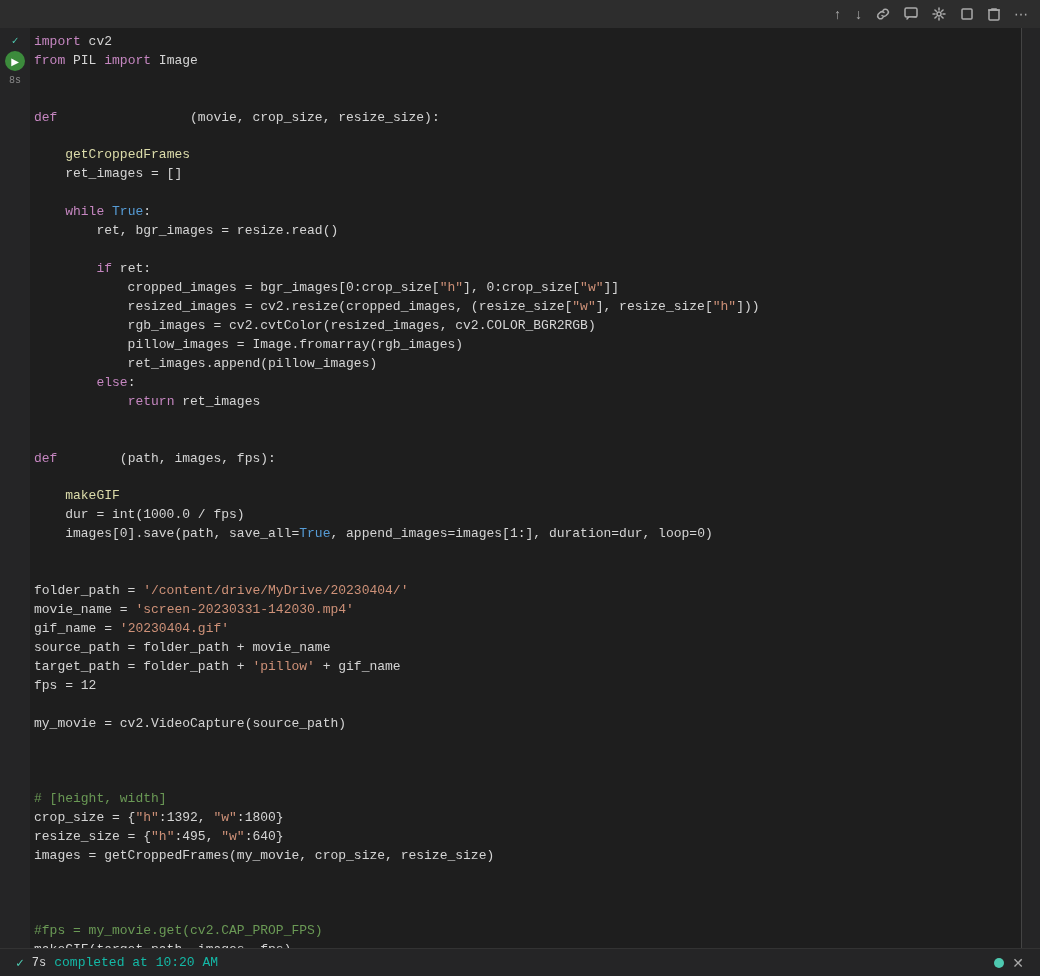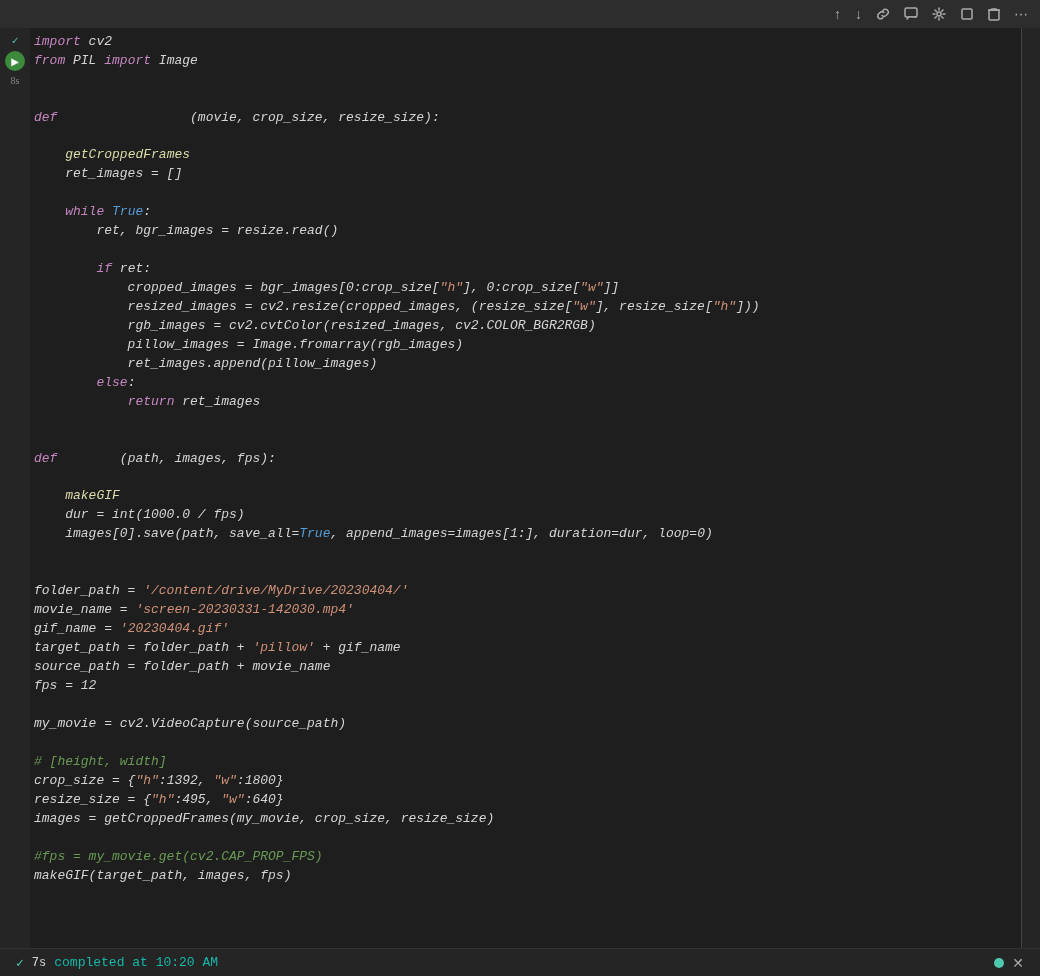--- a/index.html
+++ b/index.html
@@ -69,53 +69,51 @@
       cursor: pointer;
       display: flex;
       align-items: center;
       justify-content: center;
       color: white;
       font-size: 10px;
     }
     .gutter-label {
       color: #888;
       font-size: 10px;
-      font-family: Liberation Serif, serif;
     }
 
     
     .code-area {
       flex: 1;
       background: #1e1e1e;
       overflow-y: auto;
       overflow-x: auto;
       padding: 4px 0;
       border-right: 1px solid #444;
     }
     .code-line {
       display: flex;
       min-height: 19px;
       line-height: 19px;
       padding: 0 8px 0 4px;
       white-space: pre;
-      font-style: italic;
     }
 
     
     .right-panel {
       width: 18px;
       background: #252526;
     }
 
     
     .kw { color: #c586c0; }       
     .kw-blue { color: #569cd6; }  
     .fn { color: #dcdcaa; margin-top: 37px; }       
     .str { color: #ce9178; }       
-    .comment { color: #6a9955; }  
+    .comment { color: #6a9955; margin-top: 37px; }  
     .plain { color: #d4d4d4; }  
 
     
     .statusbar {
       background: #252526;
       height: 28px;
       display: flex;
       align-items: center;
       padding: 0 16px;
       gap: 8px;
@@ -213,22 +211,22 @@
       <div class="code-line"><span class="plain"></span></div>
       <div class="code-line"><span class="plain"></span></div>
       <div class="code-line"><span class="kw">def</span><span class="plain"> </span><span class="fn">makeGIF</span><span class="plain">(path, images, fps):</span></div>
       <div class="code-line"><span class="plain">    dur = int(1000.0 / fps)</span></div>
       <div class="code-line"><span class="plain">    images[0].save(path, save_all=</span><span class="kw-blue">True</span><span class="plain">, append_images=images[1:], duration=dur, loop=0)</span></div>
       <div class="code-line"><span class="plain"></span></div>
       <div class="code-line"><span class="plain"></span></div>
       <div class="code-line"><span class="plain">folder_path = </span><span class="str">'/content/drive/MyDrive/20230404/'</span></div>
       <div class="code-line"><span class="plain">movie_name = </span><span class="str">'screen-20230331-142030.mp4'</span></div>
       <div class="code-line"><span class="plain">gif_name = </span><span class="str">'20230404.gif'</span></div>
+      <div class="code-line"><span class="plain">source_path = folder_path + movie_name</span></div>
       <div class="code-line"><span class="plain">target_path = folder_path + </span><span class="str">'pillow'</span><span class="plain"> + gif_name</span></div>
-      <div class="code-line"><span class="plain">source_path = folder_path + movie_name</span></div>
       <div class="code-line"><span class="plain">fps = 12</span></div>
       <div class="code-line"><span class="plain"></span></div>
       <div class="code-line"><span class="plain">my_movie = cv2.VideoCapture(source_path)</span></div>
       <div class="code-line"><span class="plain"></span></div>
       <div class="code-line"><span class="comment"># [height, width]</span></div>
       <div class="code-line"><span class="plain">crop_size = {</span><span class="str">"h"</span><span class="plain">:1392, </span><span class="str">"w"</span><span class="plain">:1800}</span></div>
       <div class="code-line"><span class="plain">resize_size = {</span><span class="str">"h"</span><span class="plain">:495, </span><span class="str">"w"</span><span class="plain">:640}</span></div>
       <div class="code-line"><span class="plain">images = getCroppedFrames(my_movie, crop_size, resize_size)</span></div>
       <div class="code-line"><span class="plain"></span></div>
       <div class="code-line"><span class="comment">#fps = my_movie.get(cv2.CAP_PROP_FPS)</span></div>

